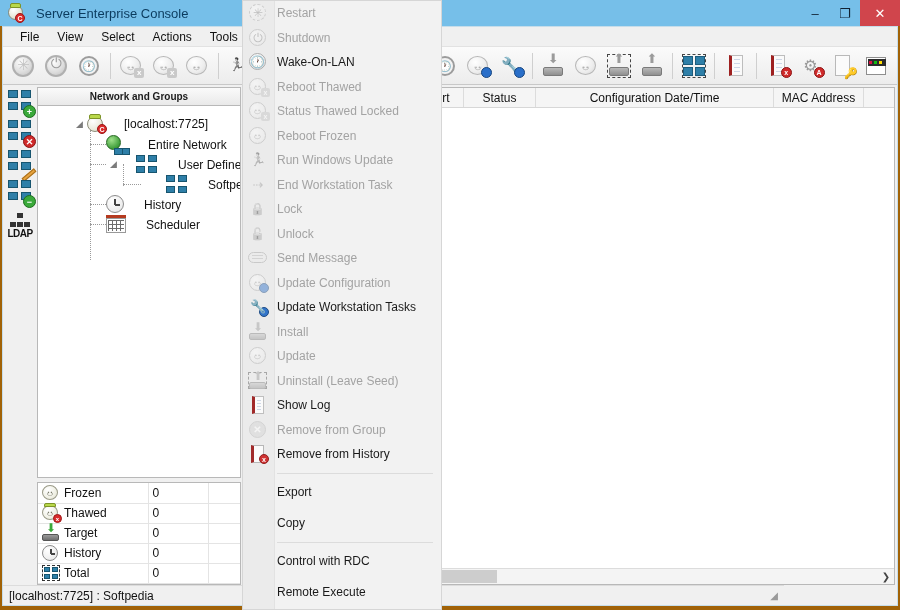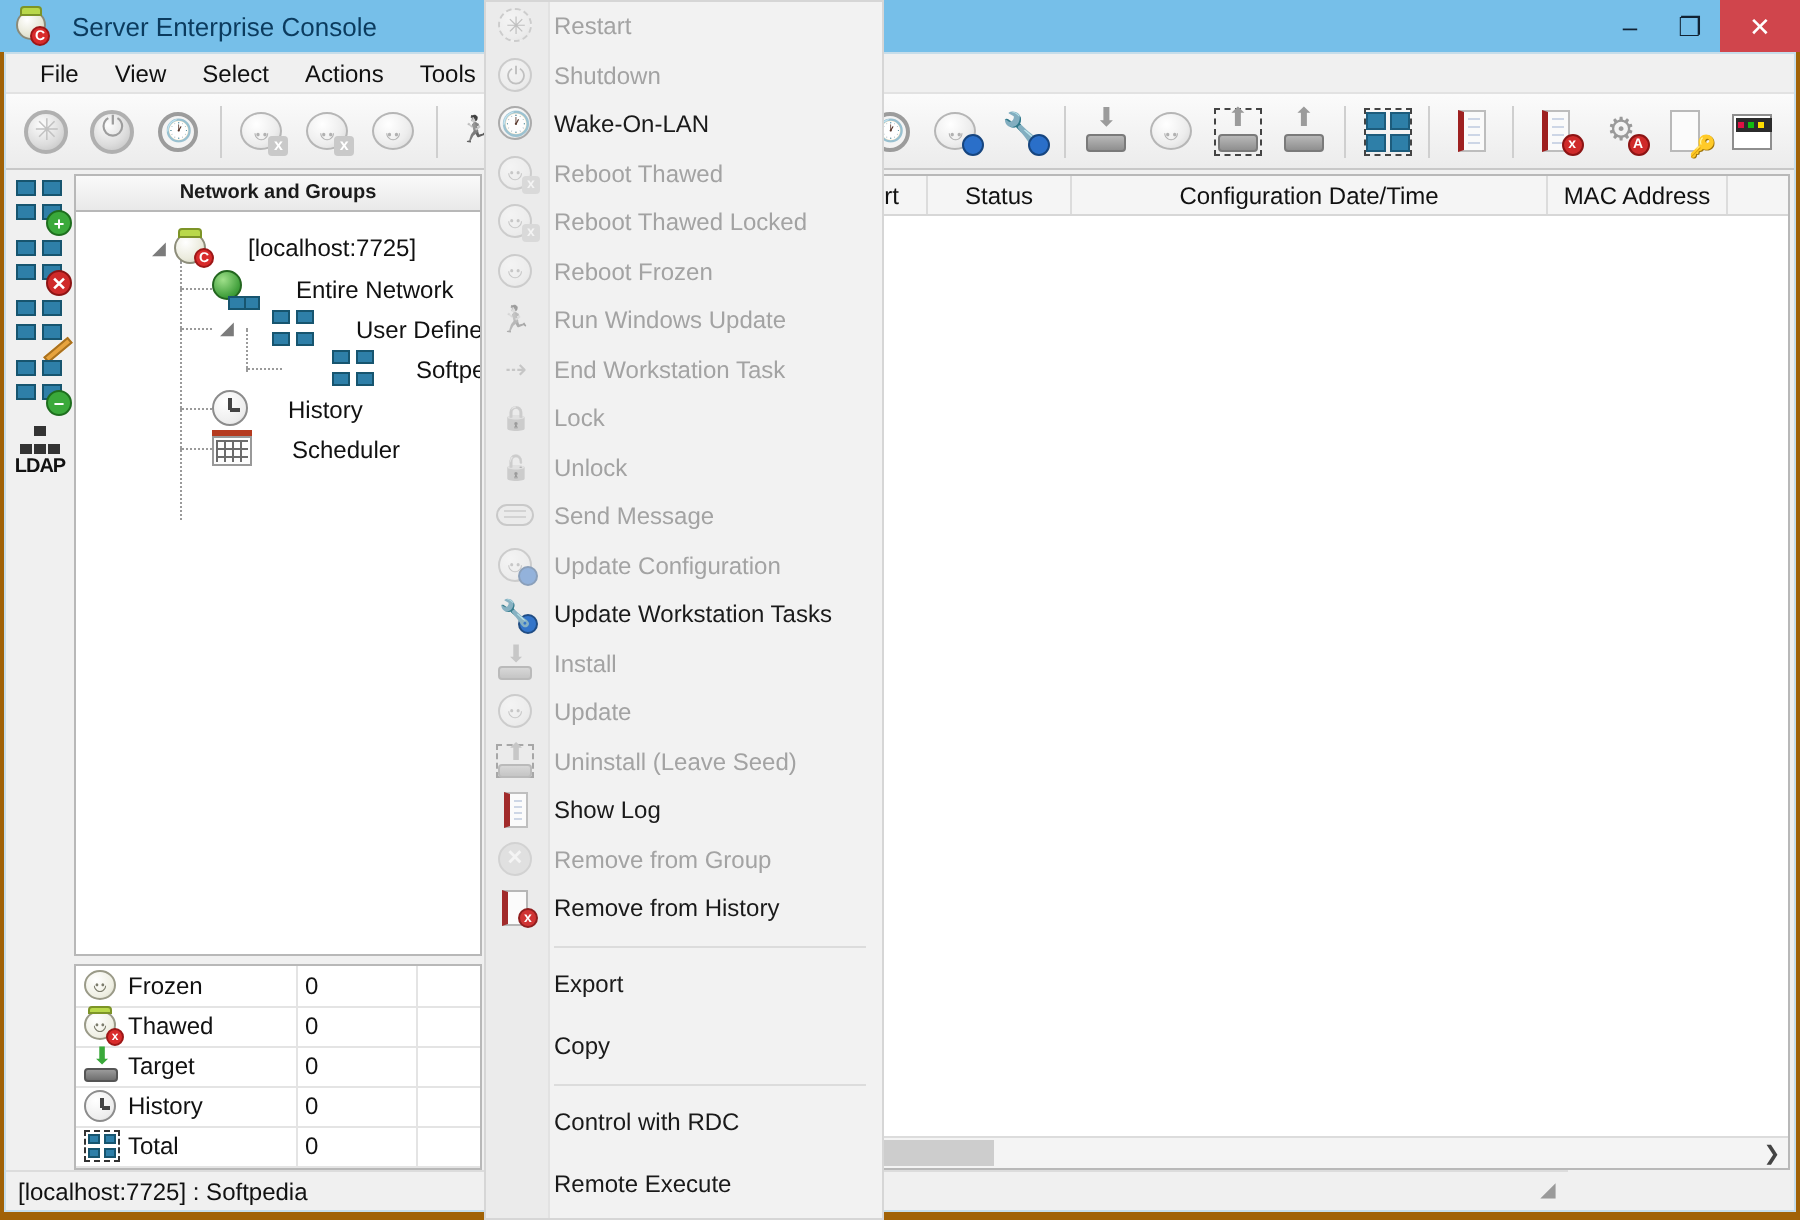--- a/index.html
+++ b/index.html
@@ -939,21 +939,21 @@
           <span class="m-circ m-face"></span>
           <span class="m-x">x</span>
         </span>
       <span>Reboot Thawed</span>
     </div>
     <div class="mi disabled">
       <span class="mico">
           <span class="m-circ m-face"></span>
           <span class="m-x">x</span>
         </span>
-      <span>Reboot Thawed Locked</span>
+      <span>Status Thawed Locked</span>
     </div>
     <div class="mi disabled">
       <span class="mico">
           <span class="m-circ m-face"></span>
         </span>
       <span>Reboot Frozen</span>
     </div>
     <div class="mi disabled">
       <span class="mico m-winupd"></span>
       <span>Run Windows Update</span>

